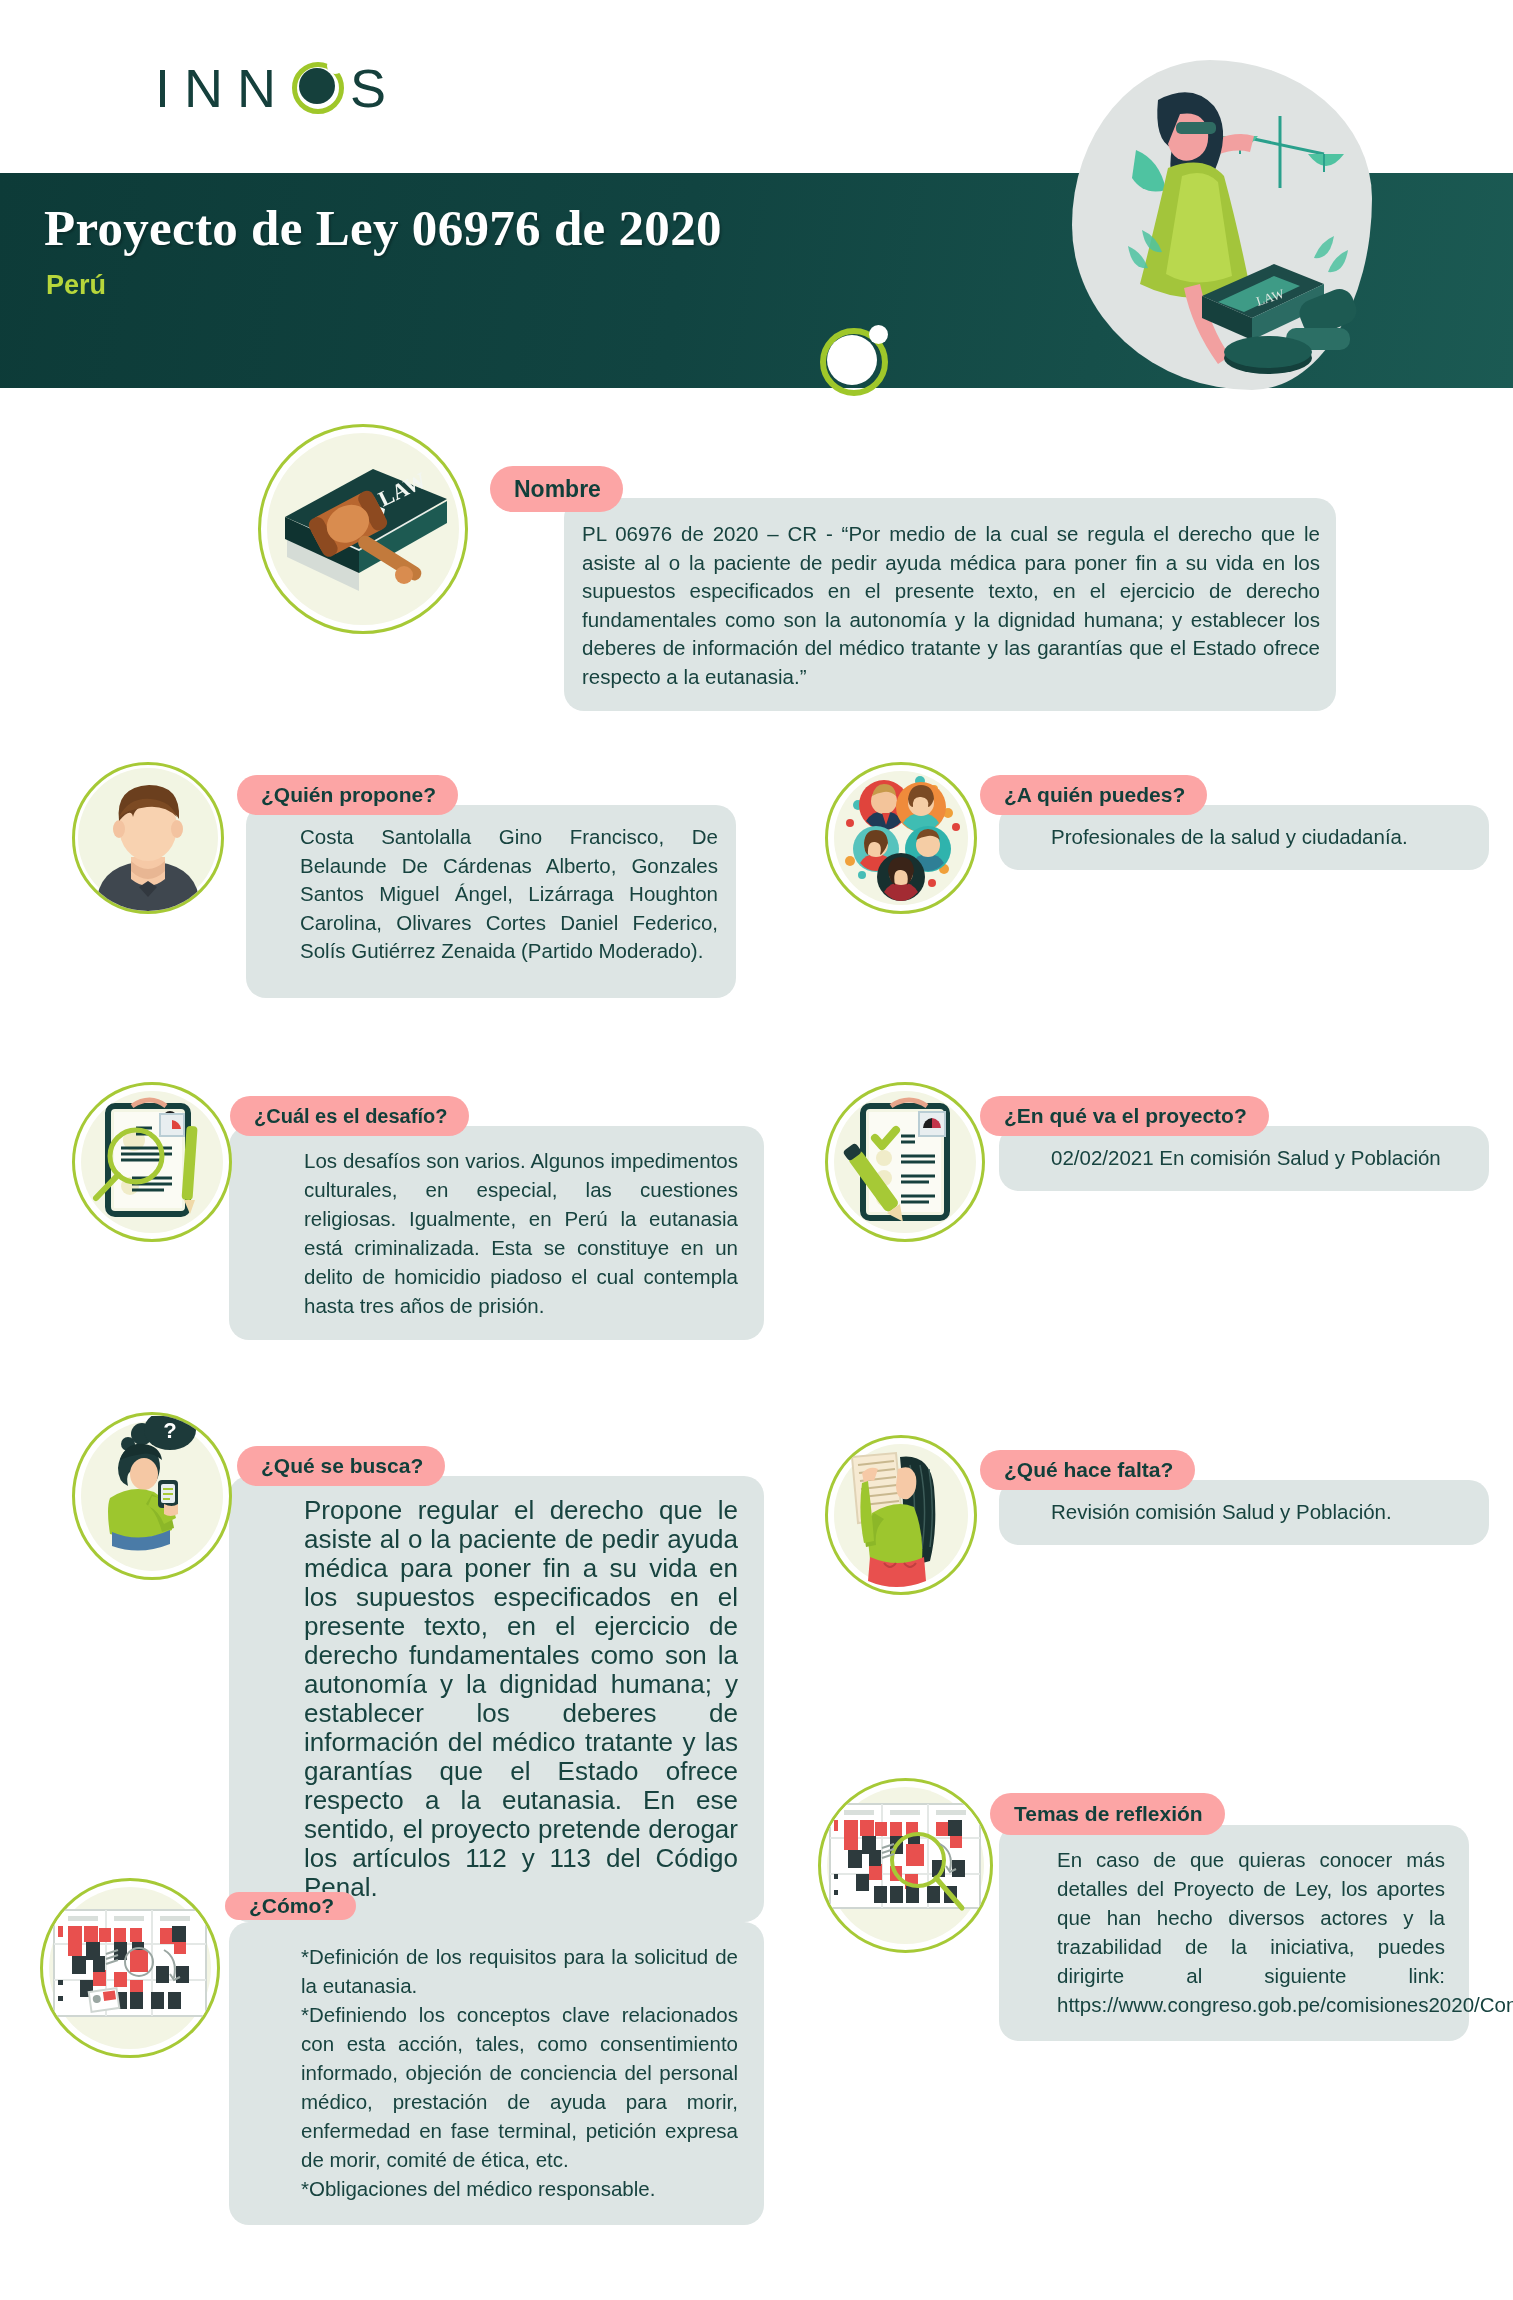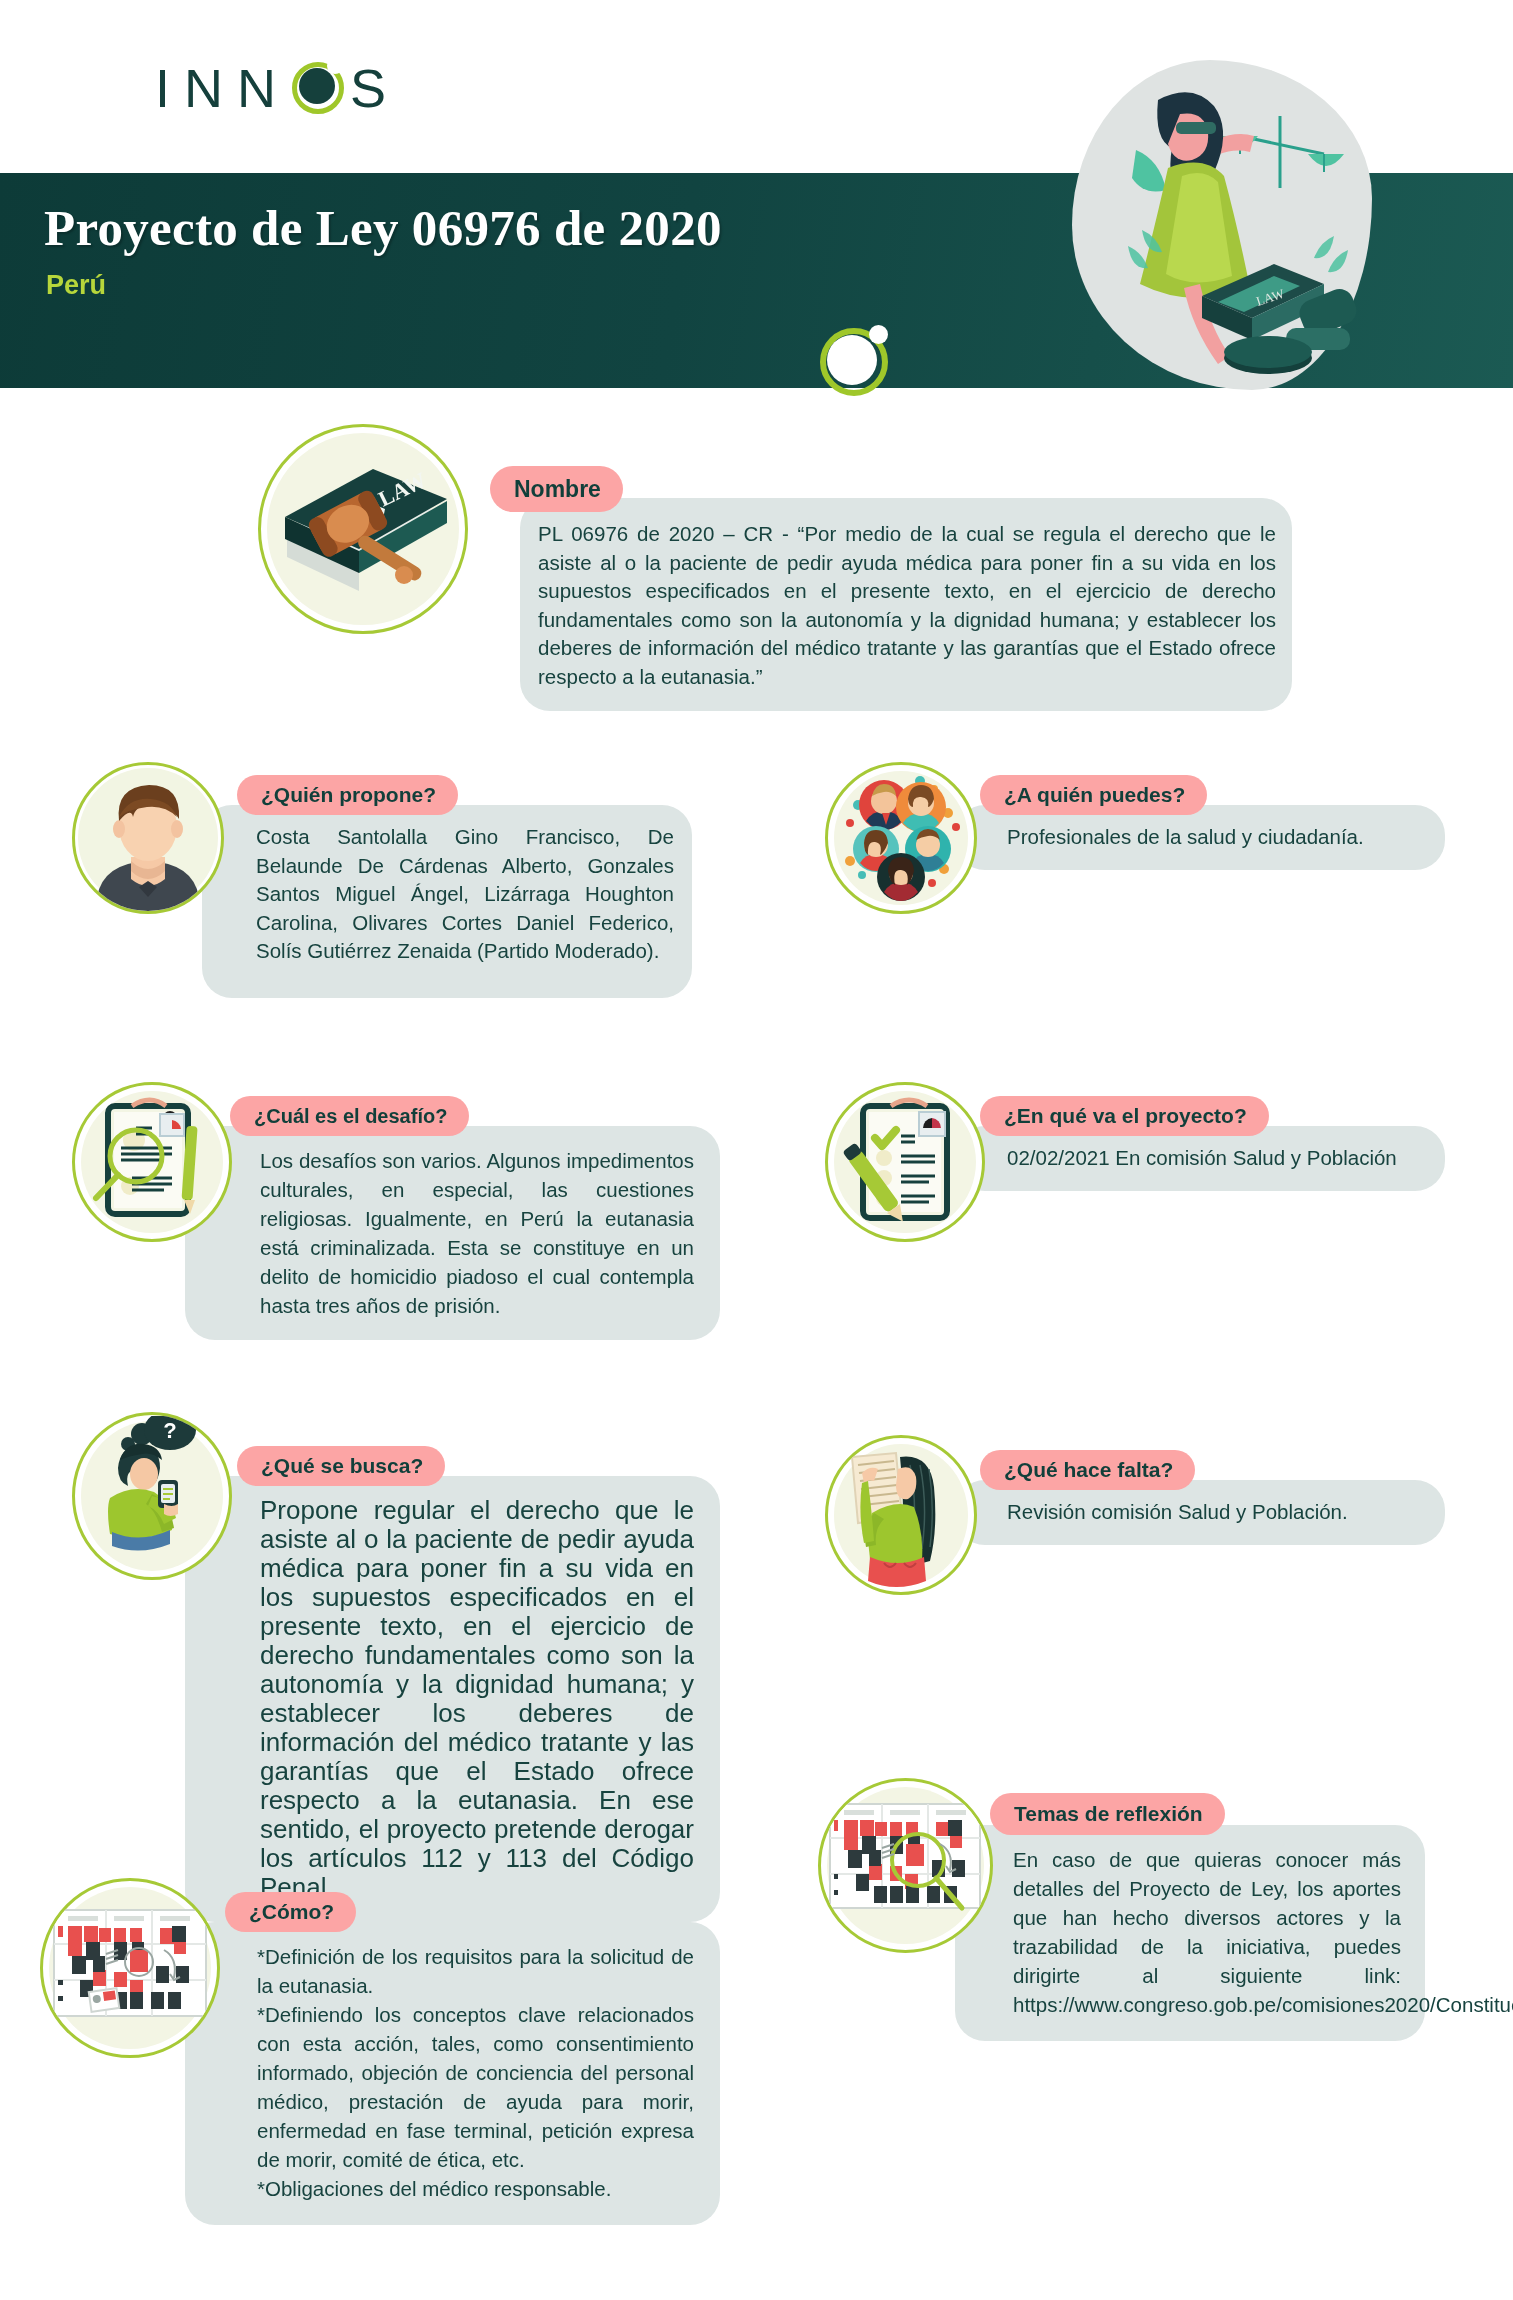--- a/index.html
+++ b/index.html
@@ -129,25 +129,26 @@
     font-weight: 700;
     display: flex;
     align-items: center;
     padding: 0 22px 0 24px;
     white-space: nowrap;
     z-index: 3;
   }
   .body {
     position: absolute;
     background: #dde5e4;
-    border-radius: 30px;
+    border-radius: 20px;
     color: #17433f;
     text-align: justify;
     z-index: 2;
     padding: 10px 16px 14px 18px;
+    margin-left: 44px;
   }
   .body p { margin: 0; }
 
   
   .medallion {
     position: absolute;
     border-radius: 50%;
     background: #ffffff;
     border: 3px solid #a6c936;
     overflow: hidden;
@@ -199,21 +200,21 @@
   #c-falta .tag  { left: 980px; top: 1450px; height: 40px; font-size: 21px; }
   #c-falta .body { left: 955px; top: 1480px; width: 490px; font-size: 20.5px; line-height: 28.5px; padding: 18px 22px 18px 52px; }
 
   
   #c-temas .medallion { left: 818px; top: 1778px; width: 175px; height: 175px; }
   #c-temas .tag  { left: 990px; top: 1793px; height: 42px; font-size: 21px; }
   #c-temas .body { left: 955px; top: 1825px; width: 470px; font-size: 20.5px; line-height: 29px; padding: 20px 24px 22px 58px; }
 
   
   #c-como .medallion { left: 40px; top: 1878px; width: 180px; height: 180px; }
-  #c-como .tag  { left: 225px; top: 1892px; height: 40px; font-size: 21px; }
+  #c-como .tag  { left: 225px; top: 1892px; height: 28px; font-size: 21px; }
   #c-como .body { left: 185px; top: 1922px; width: 535px; font-size: 20.5px; line-height: 29px; padding: 20px 26px 22px 72px; }
 </style>
 </head>
 <body>
 
 <div class="logo-wrap">
   <span class="logo-text">
     <span>INN</span>
     <span class="logo-o">
       <span class="ring"></span>

